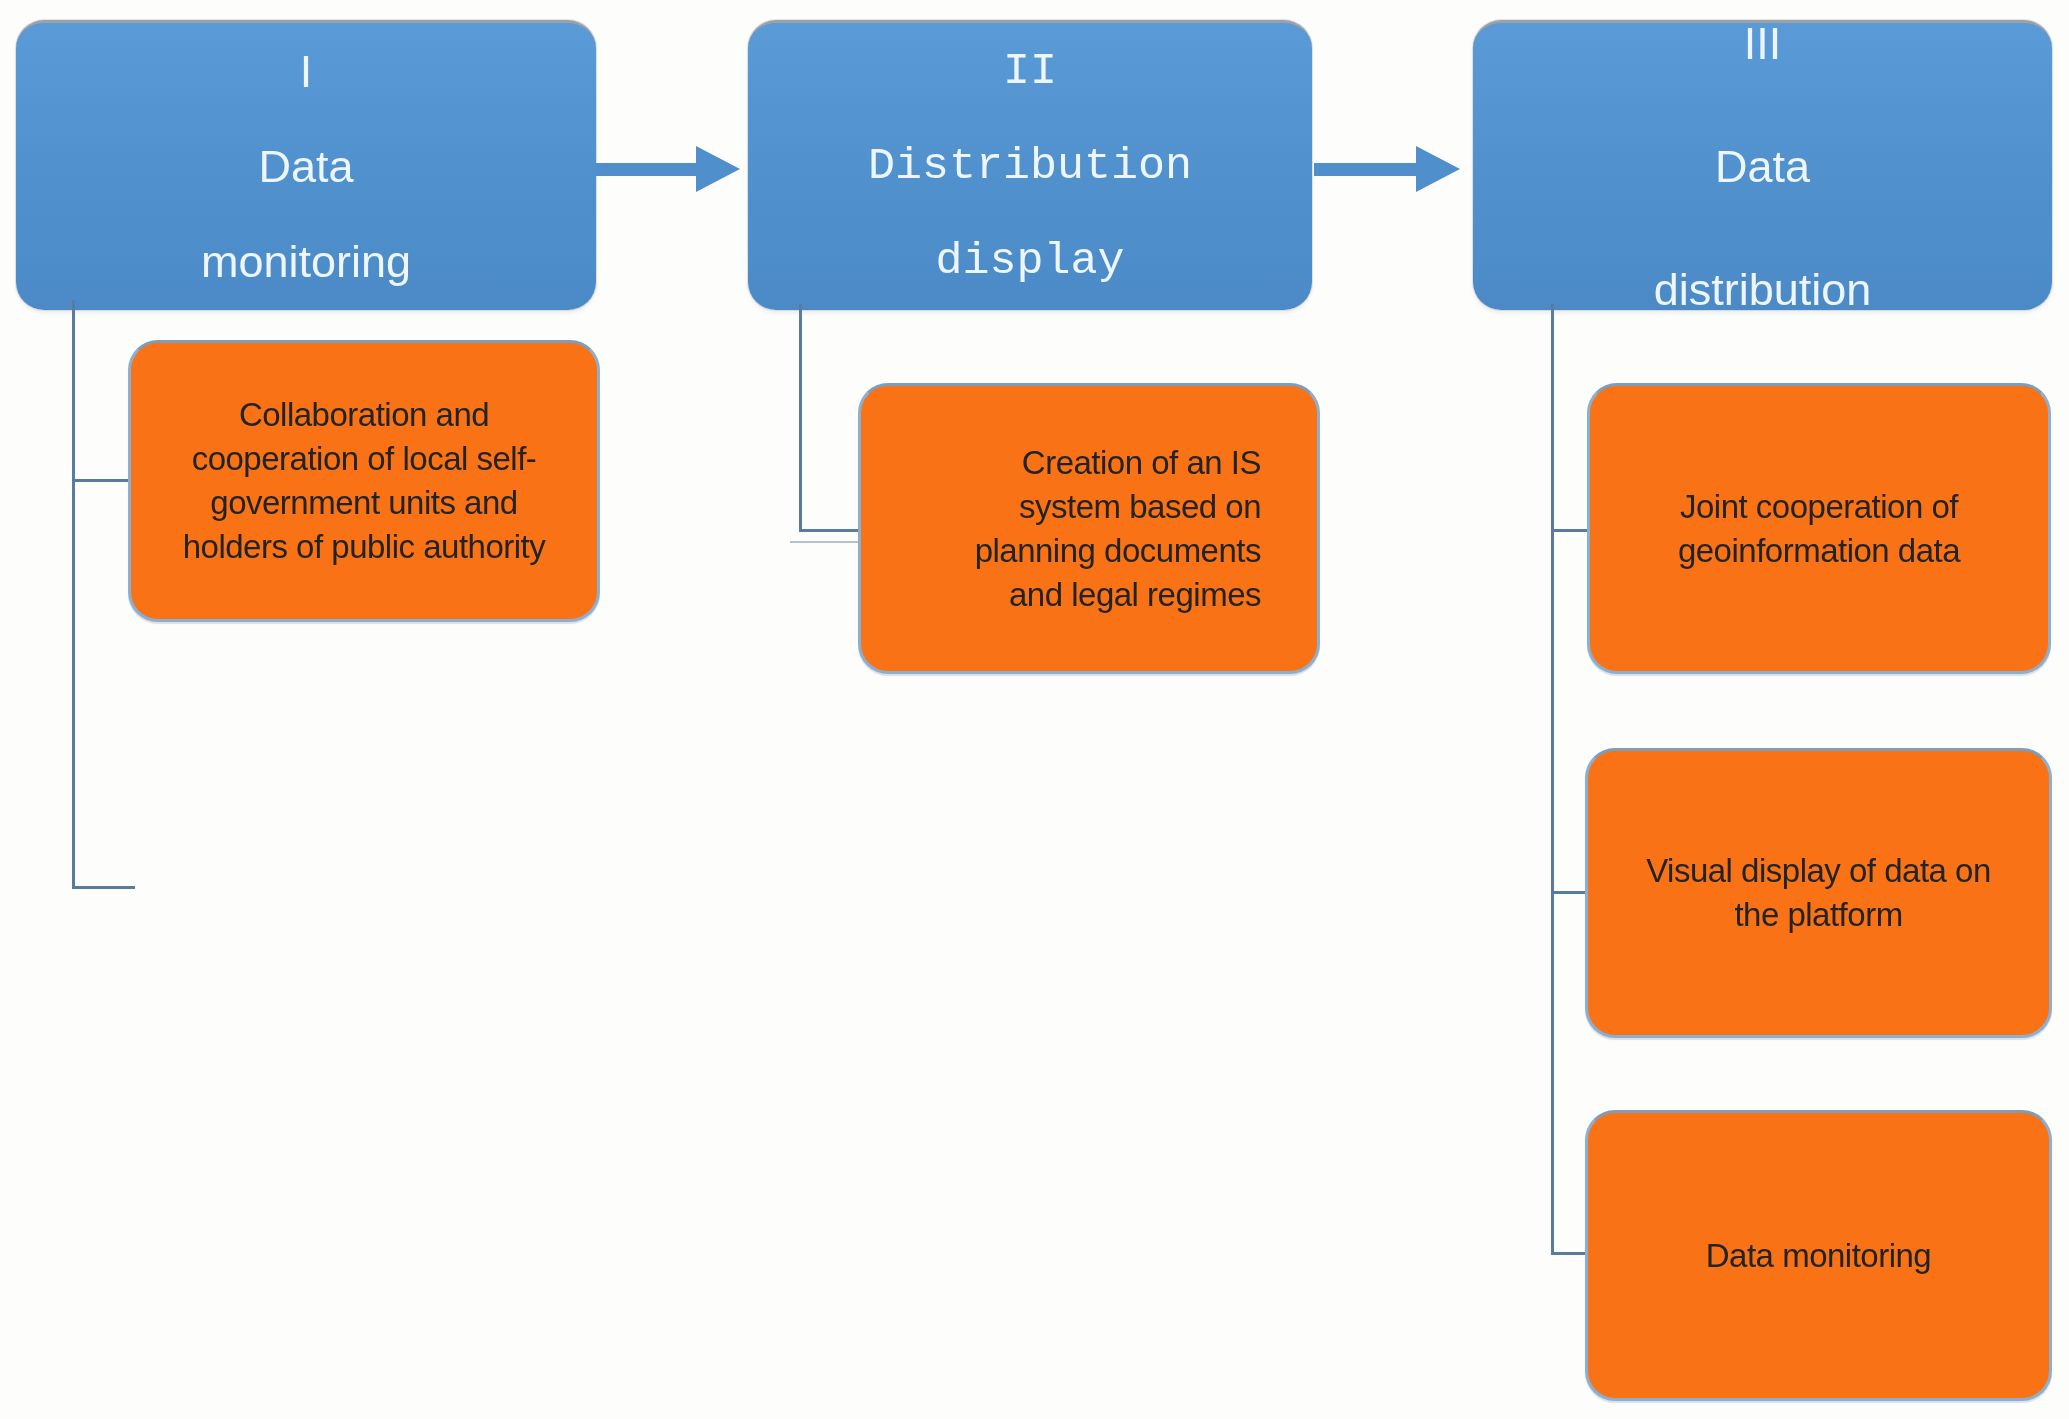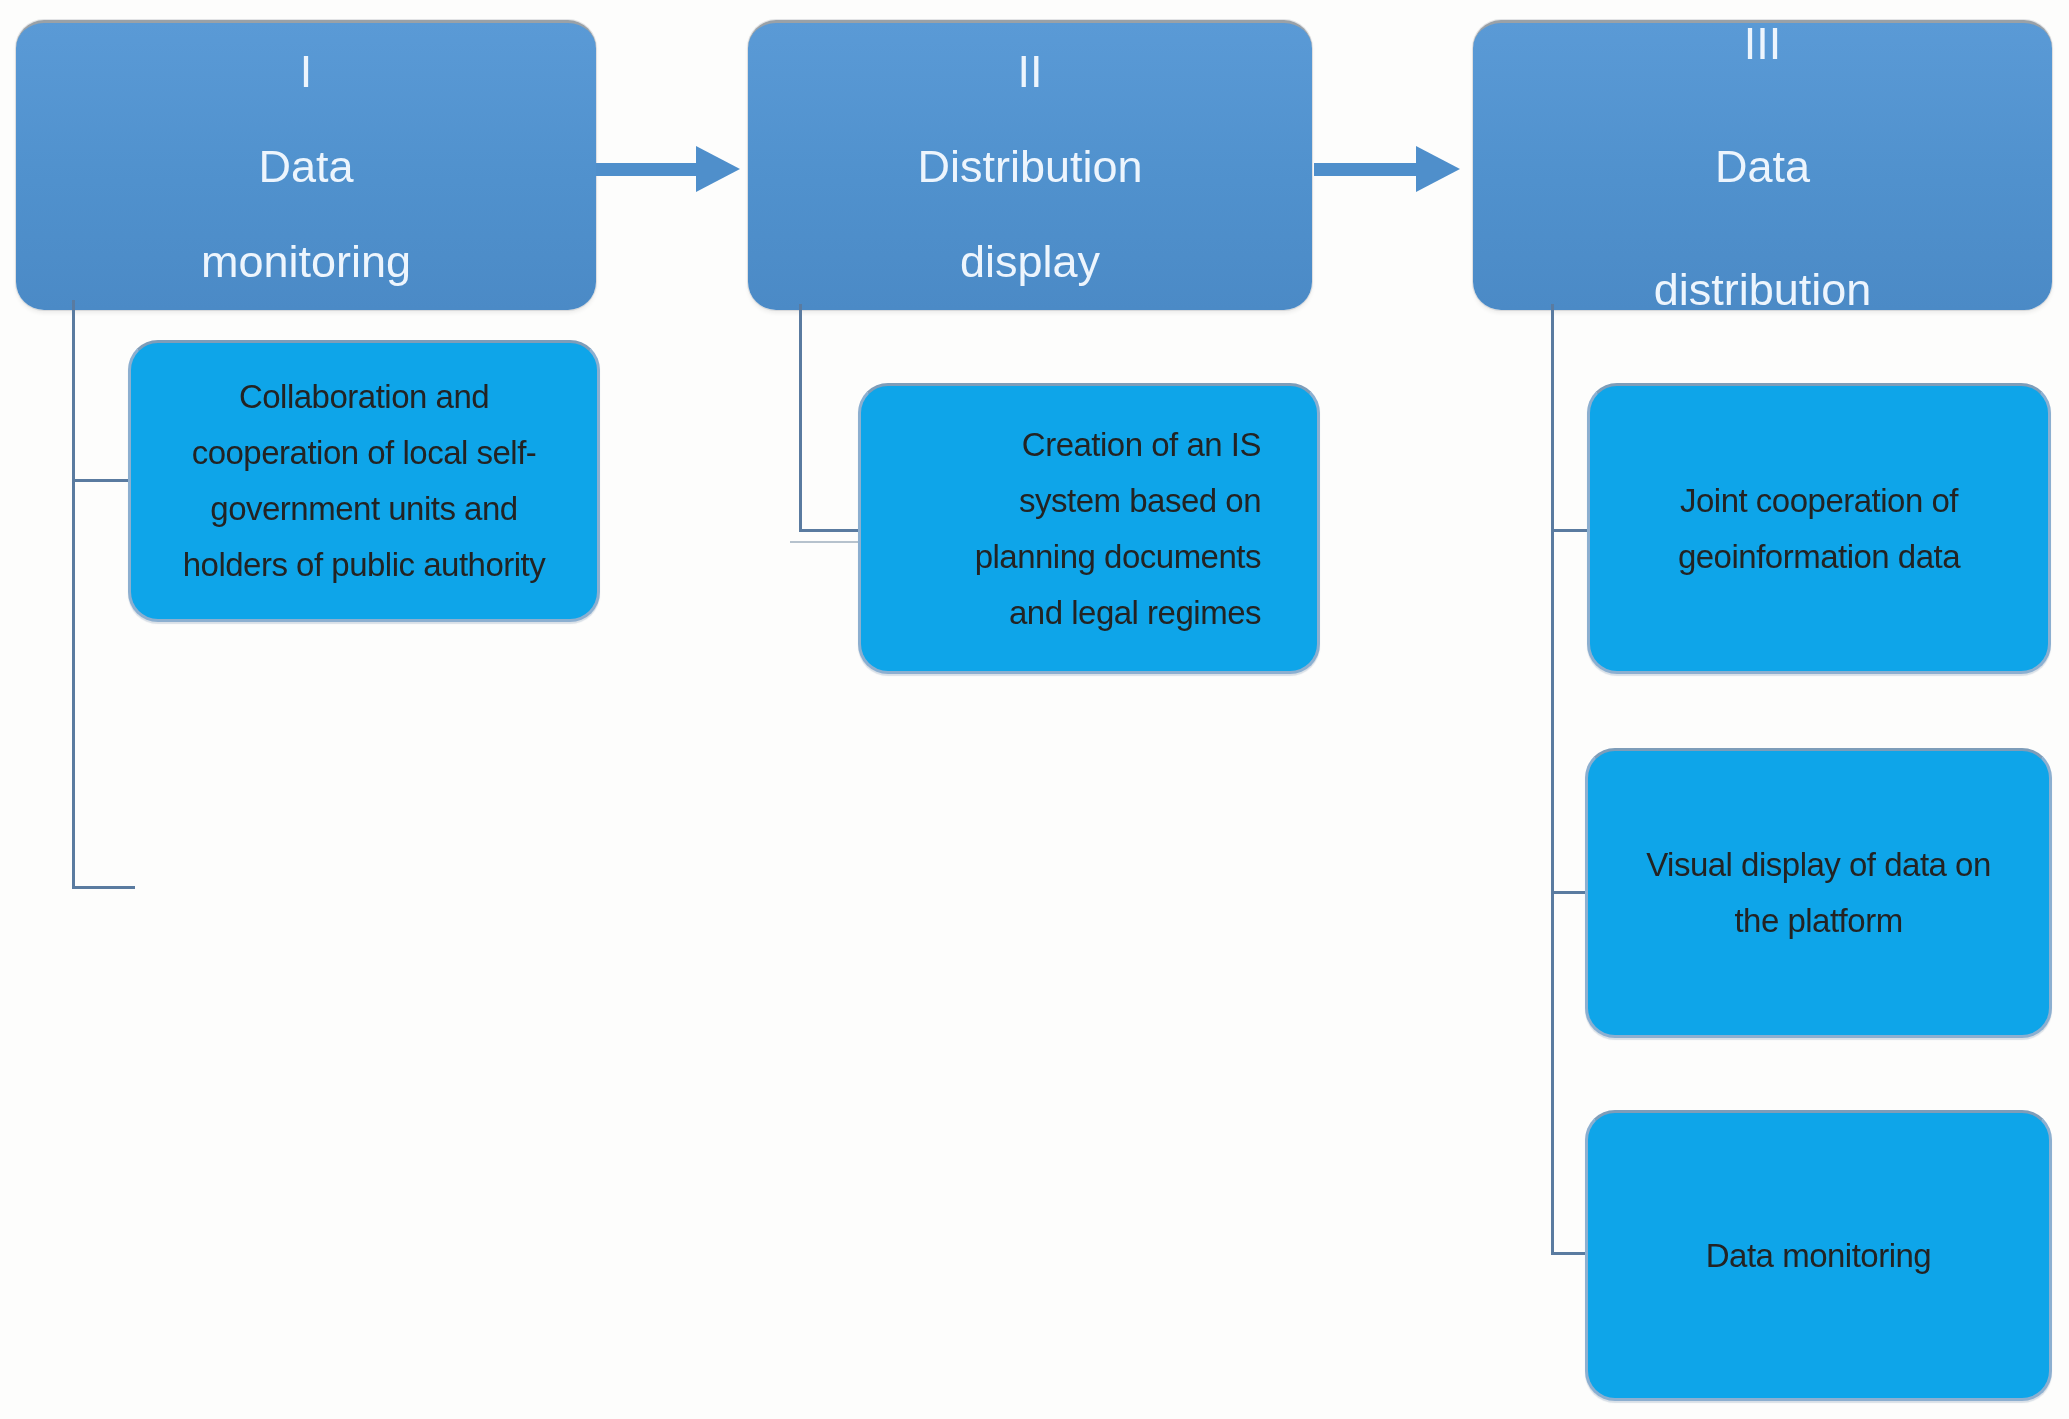--- a/index.html
+++ b/index.html
@@ -30,21 +30,21 @@
     flex-direction: column;
     align-items: center;
     justify-content: center;
     color: #edf5fd;
     font-size: 45px;
     line-height: 95px;
     text-align: center;
   }
   .stage-header .hline { white-space: nowrap; }
   #header-1 { left: 16px;   width: 580px; }
-  #header-2 { left: 748px;  width: 564px; }
+  #header-2 { left: 748px;  width: 564px; font-family: Liberation Mono, monospace; }
   #header-3 { left: 1473px; width: 579px; gap: 28px; }
 
   
   .arrow-shaft {
     position: absolute;
     height: 13px;
     background: #4f8fcb;
   }
   .arrow-head {
     position: absolute;
@@ -87,32 +87,32 @@
     width: 0; height: 0;
     border-top: 9px solid transparent;
     border-bottom: 9px solid transparent;
     border-left: 16px solid #c9ced3;
     opacity: 0.75;
   }
 
   
   .sub-box {
     position: absolute;
-    background: #0ea5e9;
+    background: #f97316;
     border: 3px solid #8cafd0;
     border-top-color: #7e9db9;
     border-radius: 30px;
     box-shadow: 0 2px 1px rgba(110,140,170,0.25);
     display: flex;
     align-items: center;
     justify-content: center;
     text-align: center;
     color: #232323;
     font-size: 33px;
-    line-height: 56px;
+    line-height: 44px;
     letter-spacing: -0.5px;
     box-sizing: border-box;
   }
   #box-collaboration { left: 128px;  top: 340px;  width: 472px; height: 282px; padding: 0 46px; }
   #box-collection    { left: 131px;  top: 751px;  width: 478px; height: 276px; padding: 0 46px; }
   #box-issystem      { left: 858px;  top: 383px;  width: 462px; height: 291px; padding: 0 56px; text-align: right; }
   #box-joint         { left: 1587px; top: 383px;  width: 464px; height: 291px; padding: 0 40px; }
   #box-visual        { left: 1585px; top: 748px;  width: 467px; height: 290px; padding: 0 34px; }
   #box-monitoring    { left: 1585px; top: 1110px; width: 467px; height: 291px; padding: 0 34px; }
 </style>

